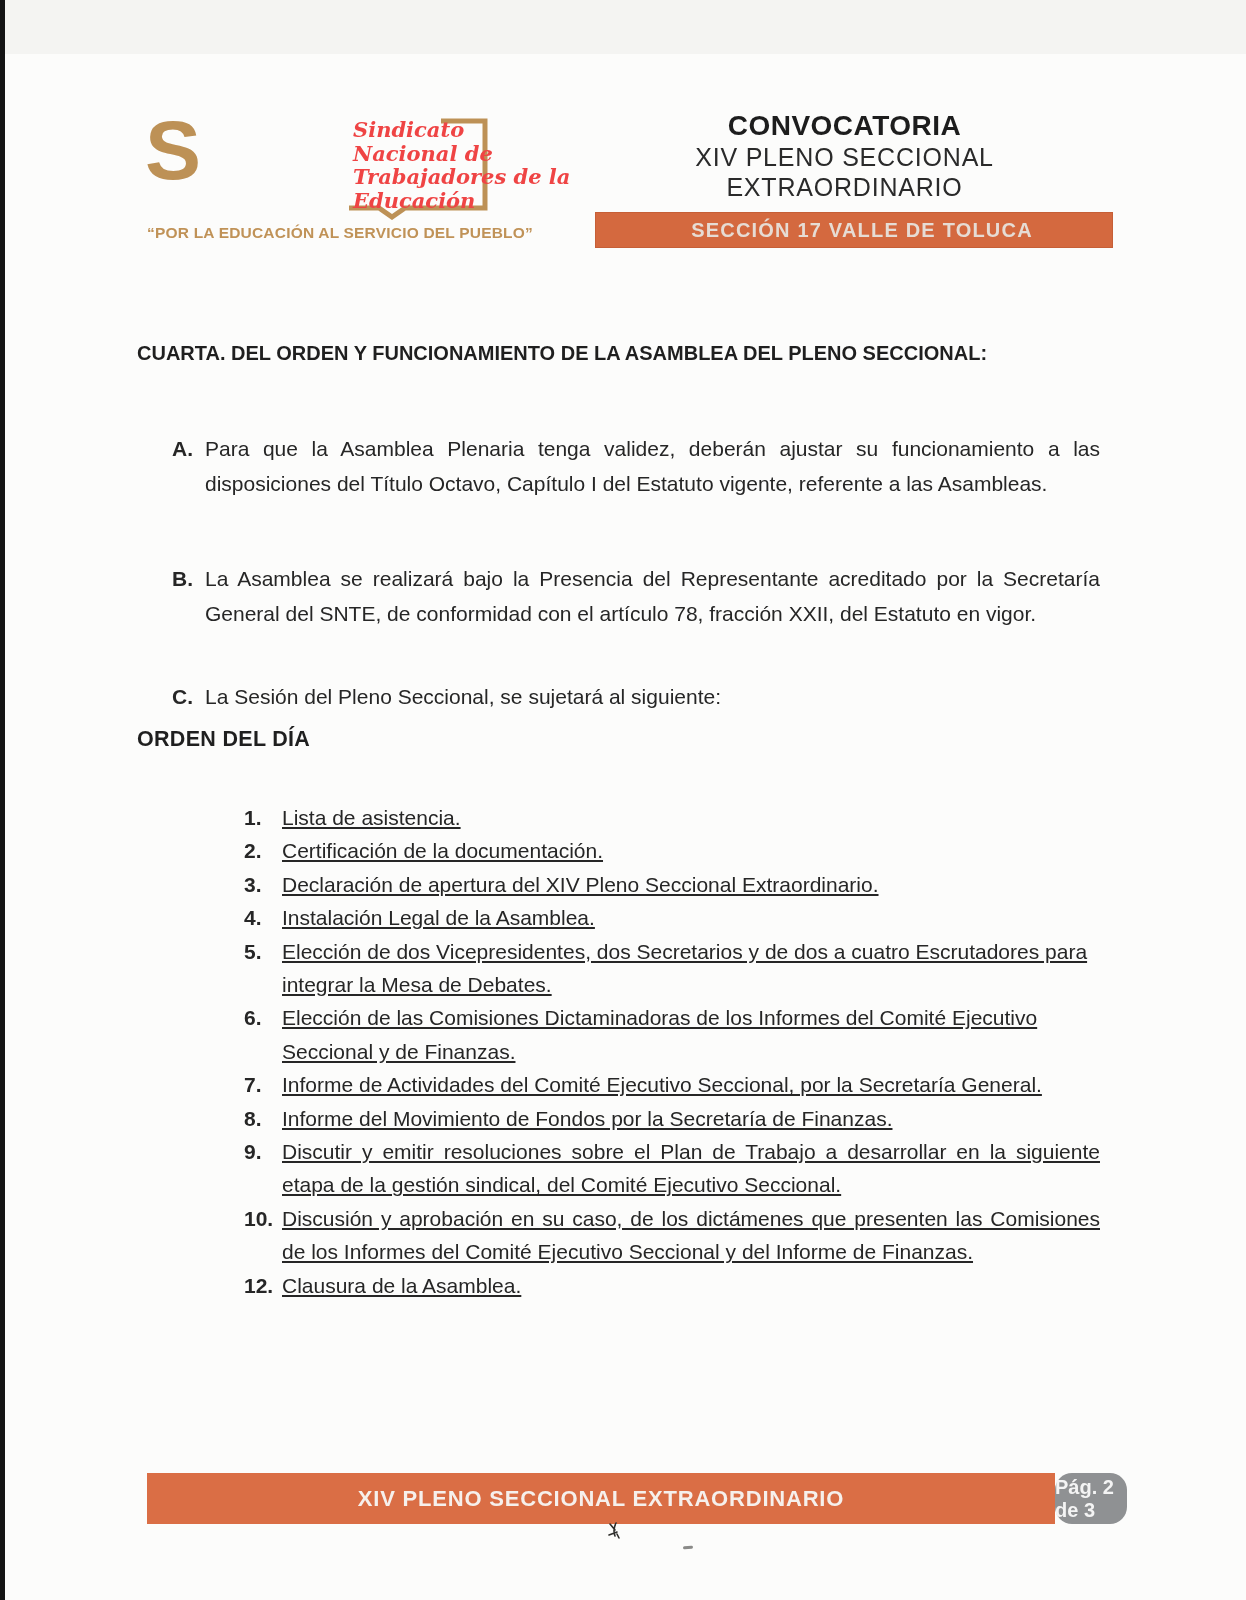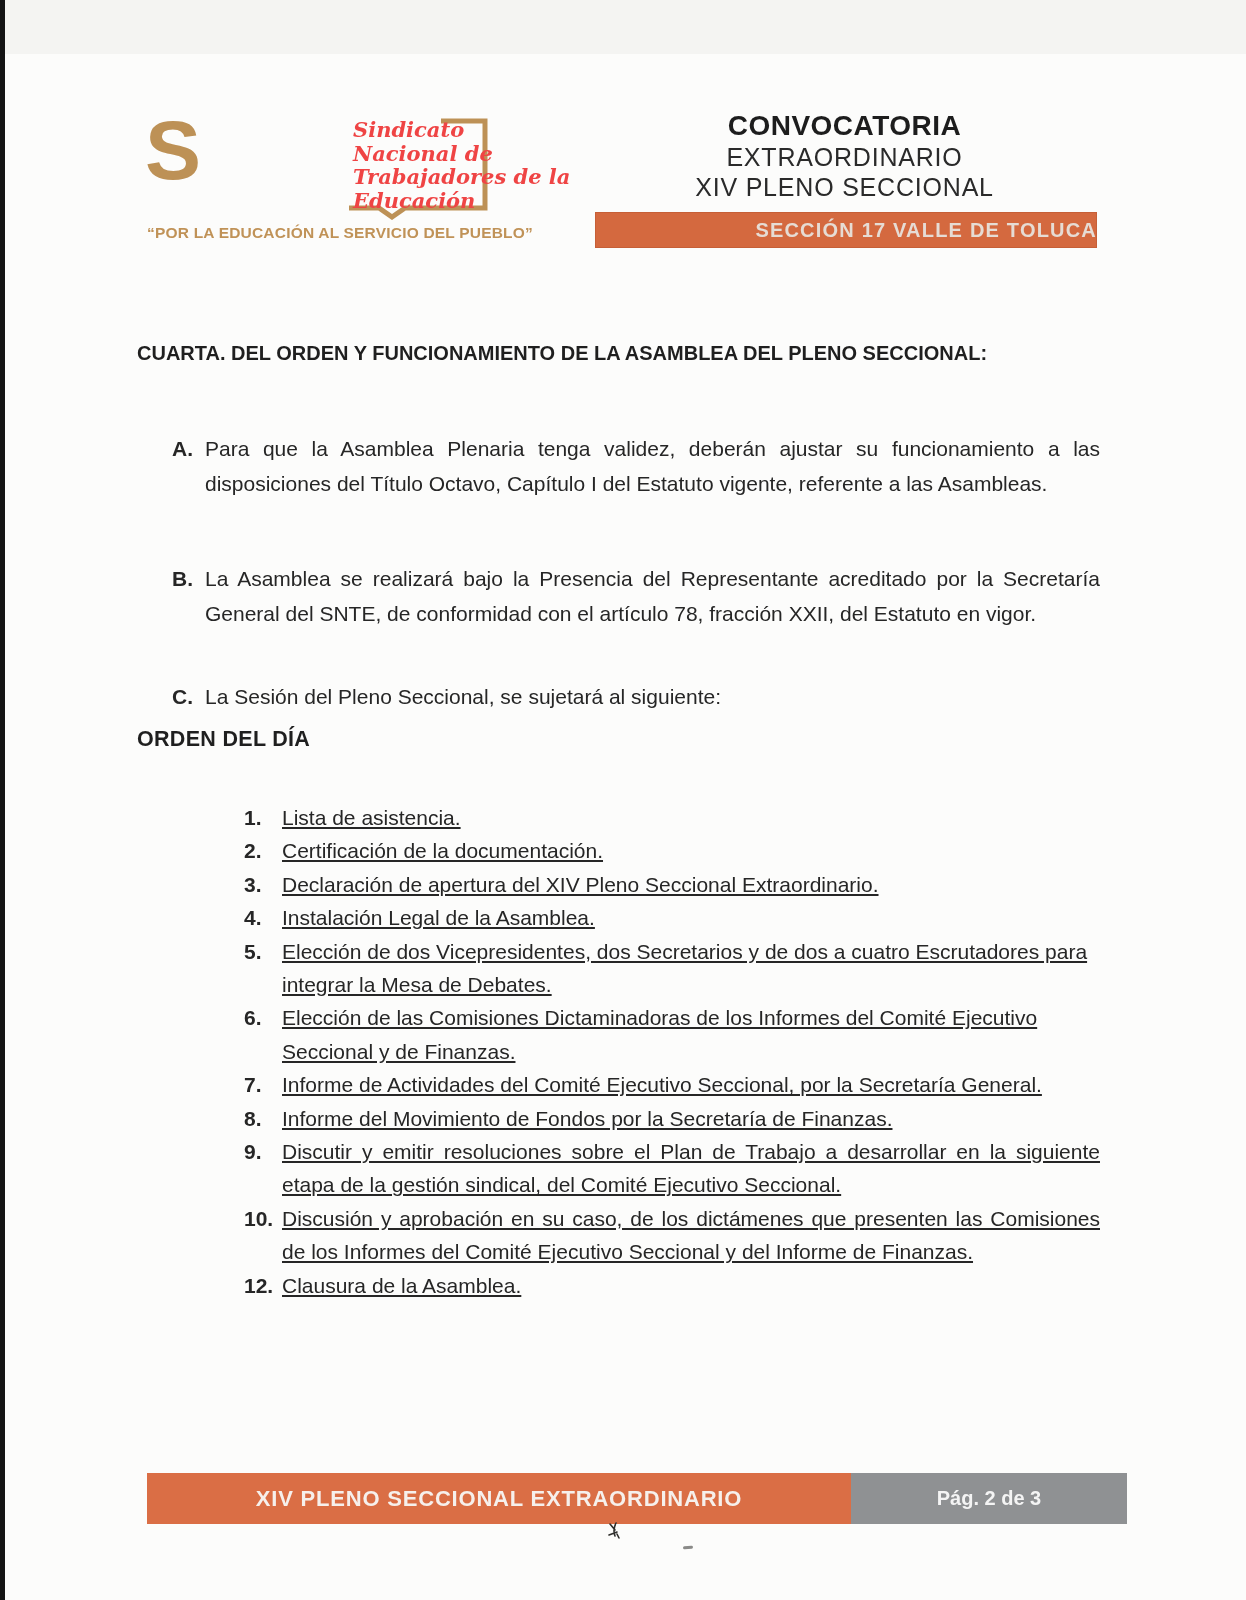--- a/index.html
+++ b/index.html
@@ -24,22 +24,22 @@
   .logo-orgname{position:absolute;left:208px;top:10px;
     font-family:"DejaVu Serif", serif;font-style:italic;font-weight:bold;
     font-size:21px;line-height:23.5px;color:#ef4444;white-space:nowrap;}
   .slogan{position:absolute;left:147px;top:224px;width:440px;
     font-size:15.5px;font-weight:800;color:#c09257;letter-spacing:.2px;white-space:nowrap;}
 
   .title-block{position:absolute;left:592px;top:110px;width:505px;text-align:center;color:#1d1d1d;}
   .title-main{font-size:28px;font-weight:bold;letter-spacing:.5px;line-height:32px;}
   .title-sub{font-size:25px;font-weight:400;letter-spacing:.8px;line-height:30px;color:#2a2a2a;}
   .section-banner{position:absolute;left:595px;top:212px;width:502px;height:36px;
-    background:#d4693f;display:flex;align-items:center;justify-content:flex-end;
-    box-shadow:inset 0 0 0 1px #c65f37;}
+    background:#d4693f;display:flex;align-items:center;justify-content:center;
+    box-shadow:inset 0 0 0 1px #c65f37;padding-left:16px;}
   .section-banner span{font-size:20px;font-weight:bold;letter-spacing:1.2px;color:#e6dcd4;}
   .doc-heading{position:absolute;left:137px;top:338px;width:963px;
     font-size:20px;font-weight:bold;line-height:31.5px;color:#1f1f1f;
     text-align:justify;text-align-last:left;}
   .clause{position:absolute;left:172px;width:928px;display:flex;
     font-size:21px;line-height:34.5px;}
   .clause .lbl{flex:none;width:33px;font-weight:bold;}
   .clause .ctxt{flex:1;}
   .clause.just .ctxt{text-align:justify;text-align-last:left;}
   .clause-a{top:432px;}
@@ -48,23 +48,23 @@
   .agenda-title{position:absolute;left:137px;top:727px;width:963px;text-align:left;
     font-size:21.5px;font-weight:bold;letter-spacing:.3px;color:#1f1f1f;}
   .agenda{position:absolute;left:244px;top:801px;width:856px;font-size:21px;line-height:33.4px;}
   .li{display:flex;}
   .li .num{flex:none;width:38px;font-weight:bold;}
   .li .txt{flex:1;text-decoration:underline;}
   .li.just .txt{text-align:justify;text-align-last:left;}
 
   
   .footer-bar{position:absolute;left:147px;top:1473px;width:980px;height:51px;display:flex;}
-  .footer-orange{flex:none;width:704px;background:#da6e45;display:flex;align-items:center;justify-content:center;}
+  .footer-orange{flex:none;width:908px;background:#da6e45;display:flex;align-items:center;justify-content:center;}
   .footer-orange span{color:#f6f0ec;font-size:22px;font-weight:bold;letter-spacing:.8px;}
-  .footer-gray{flex:1;background:#8f9193;display:flex;align-items:center;justify-content:center;}
+  .footer-gray{flex:1;background:#8f9193;display:flex;align-items:center;justify-content:center;border-radius:17px;}
   .footer-gray span{color:#f4f4f4;font-size:20px;font-weight:bold;}
 
   .ink-mark{position:absolute;left:606px;top:1522px;}
   .ink-dash{position:absolute;left:683px;top:1546px;width:10px;height:3px;background:#8a8a88;border-radius:2px;transform:rotate(-6deg);}
 </style>
 </head>
 <body>
 
 <div class="scan-top-band"></div>
 <div class="scan-edge-left"></div>
@@ -80,22 +80,22 @@
     <div>Sindicato</div>
     <div>Nacional de</div>
     <div>Trabajadores de la</div>
     <div>Educación</div>
   </div>
 </div>
 <div class="slogan">“POR LA EDUCACIÓN AL SERVICIO DEL PUEBLO”</div>
 
 <div class="title-block">
   <div class="title-main">CONVOCATORIA</div>
+  <div class="title-sub">XIV PLENO SECCIONAL</div>
   <div class="title-sub">EXTRAORDINARIO</div>
-  <div class="title-sub">XIV PLENO SECCIONAL</div>
 </div>
 <div class="section-banner">
   <span>SECCIÓN 17 VALLE DE TOLUCA</span>
 </div>
 
 <div class="doc-heading">CUARTA. DEL ORDEN Y FUNCIONAMIENTO DE LA ASAMBLEA DEL PLENO SECCIONAL:</div>
 
 <div class="clause clause-a just">
   <span class="lbl">A.</span>
   <div class="ctxt">Para que la Asamblea Plenaria tenga validez, deberán ajustar su funcionamiento a las disposiciones del Título Octavo, Capítulo I del Estatuto vigente, referente a las Asambleas.</div>

